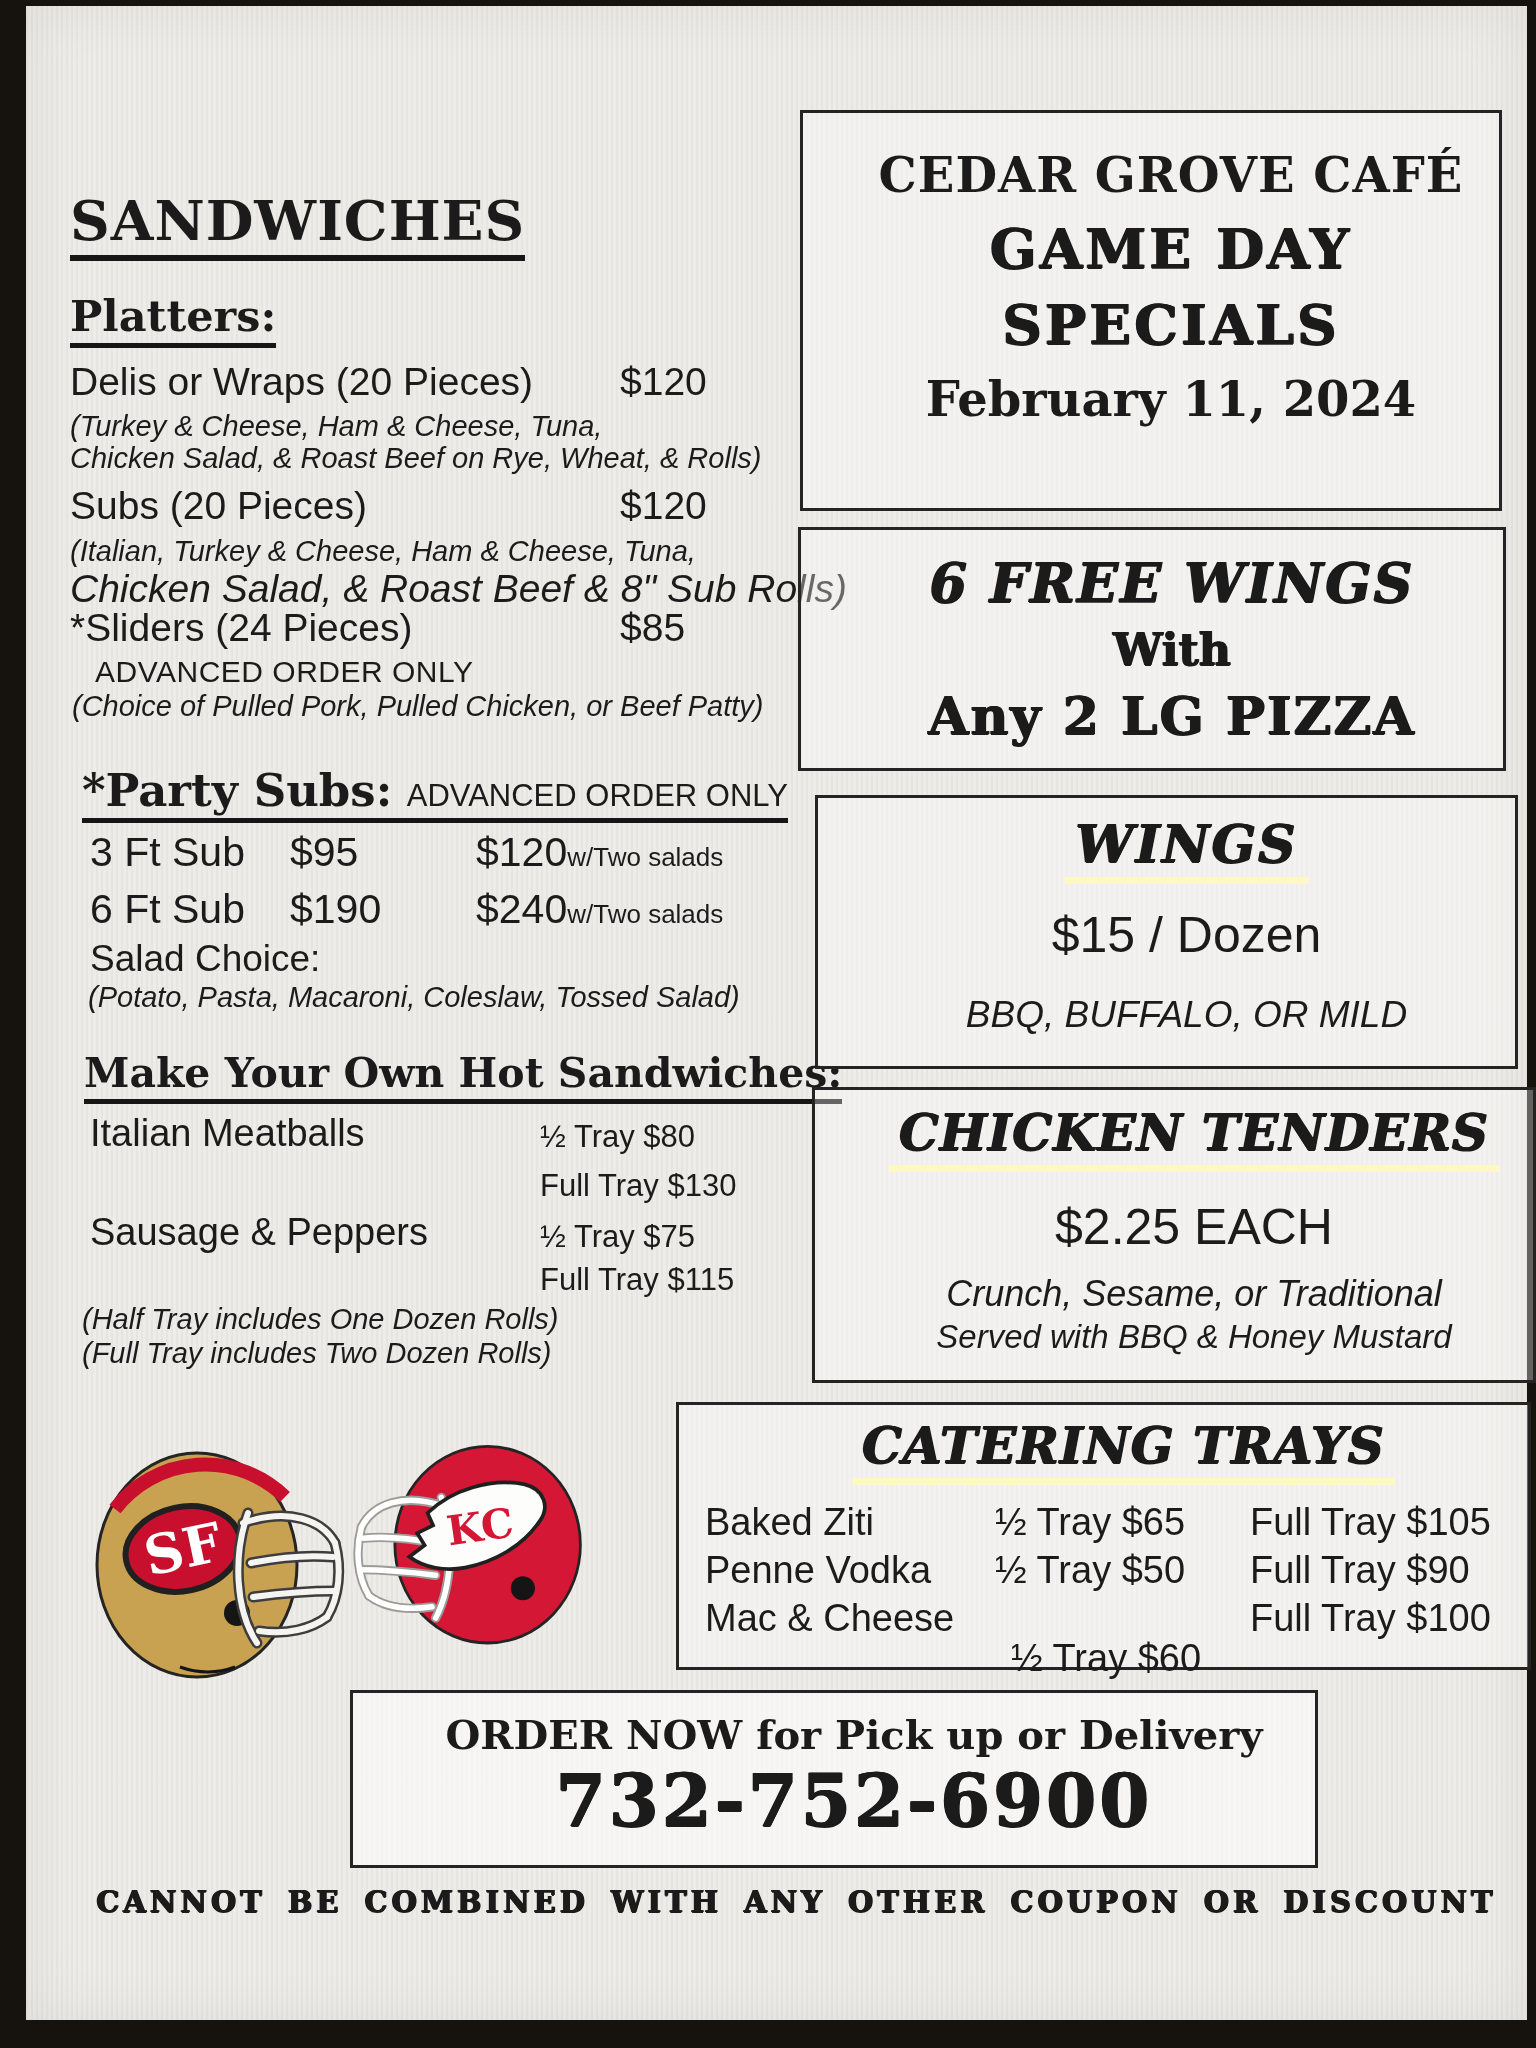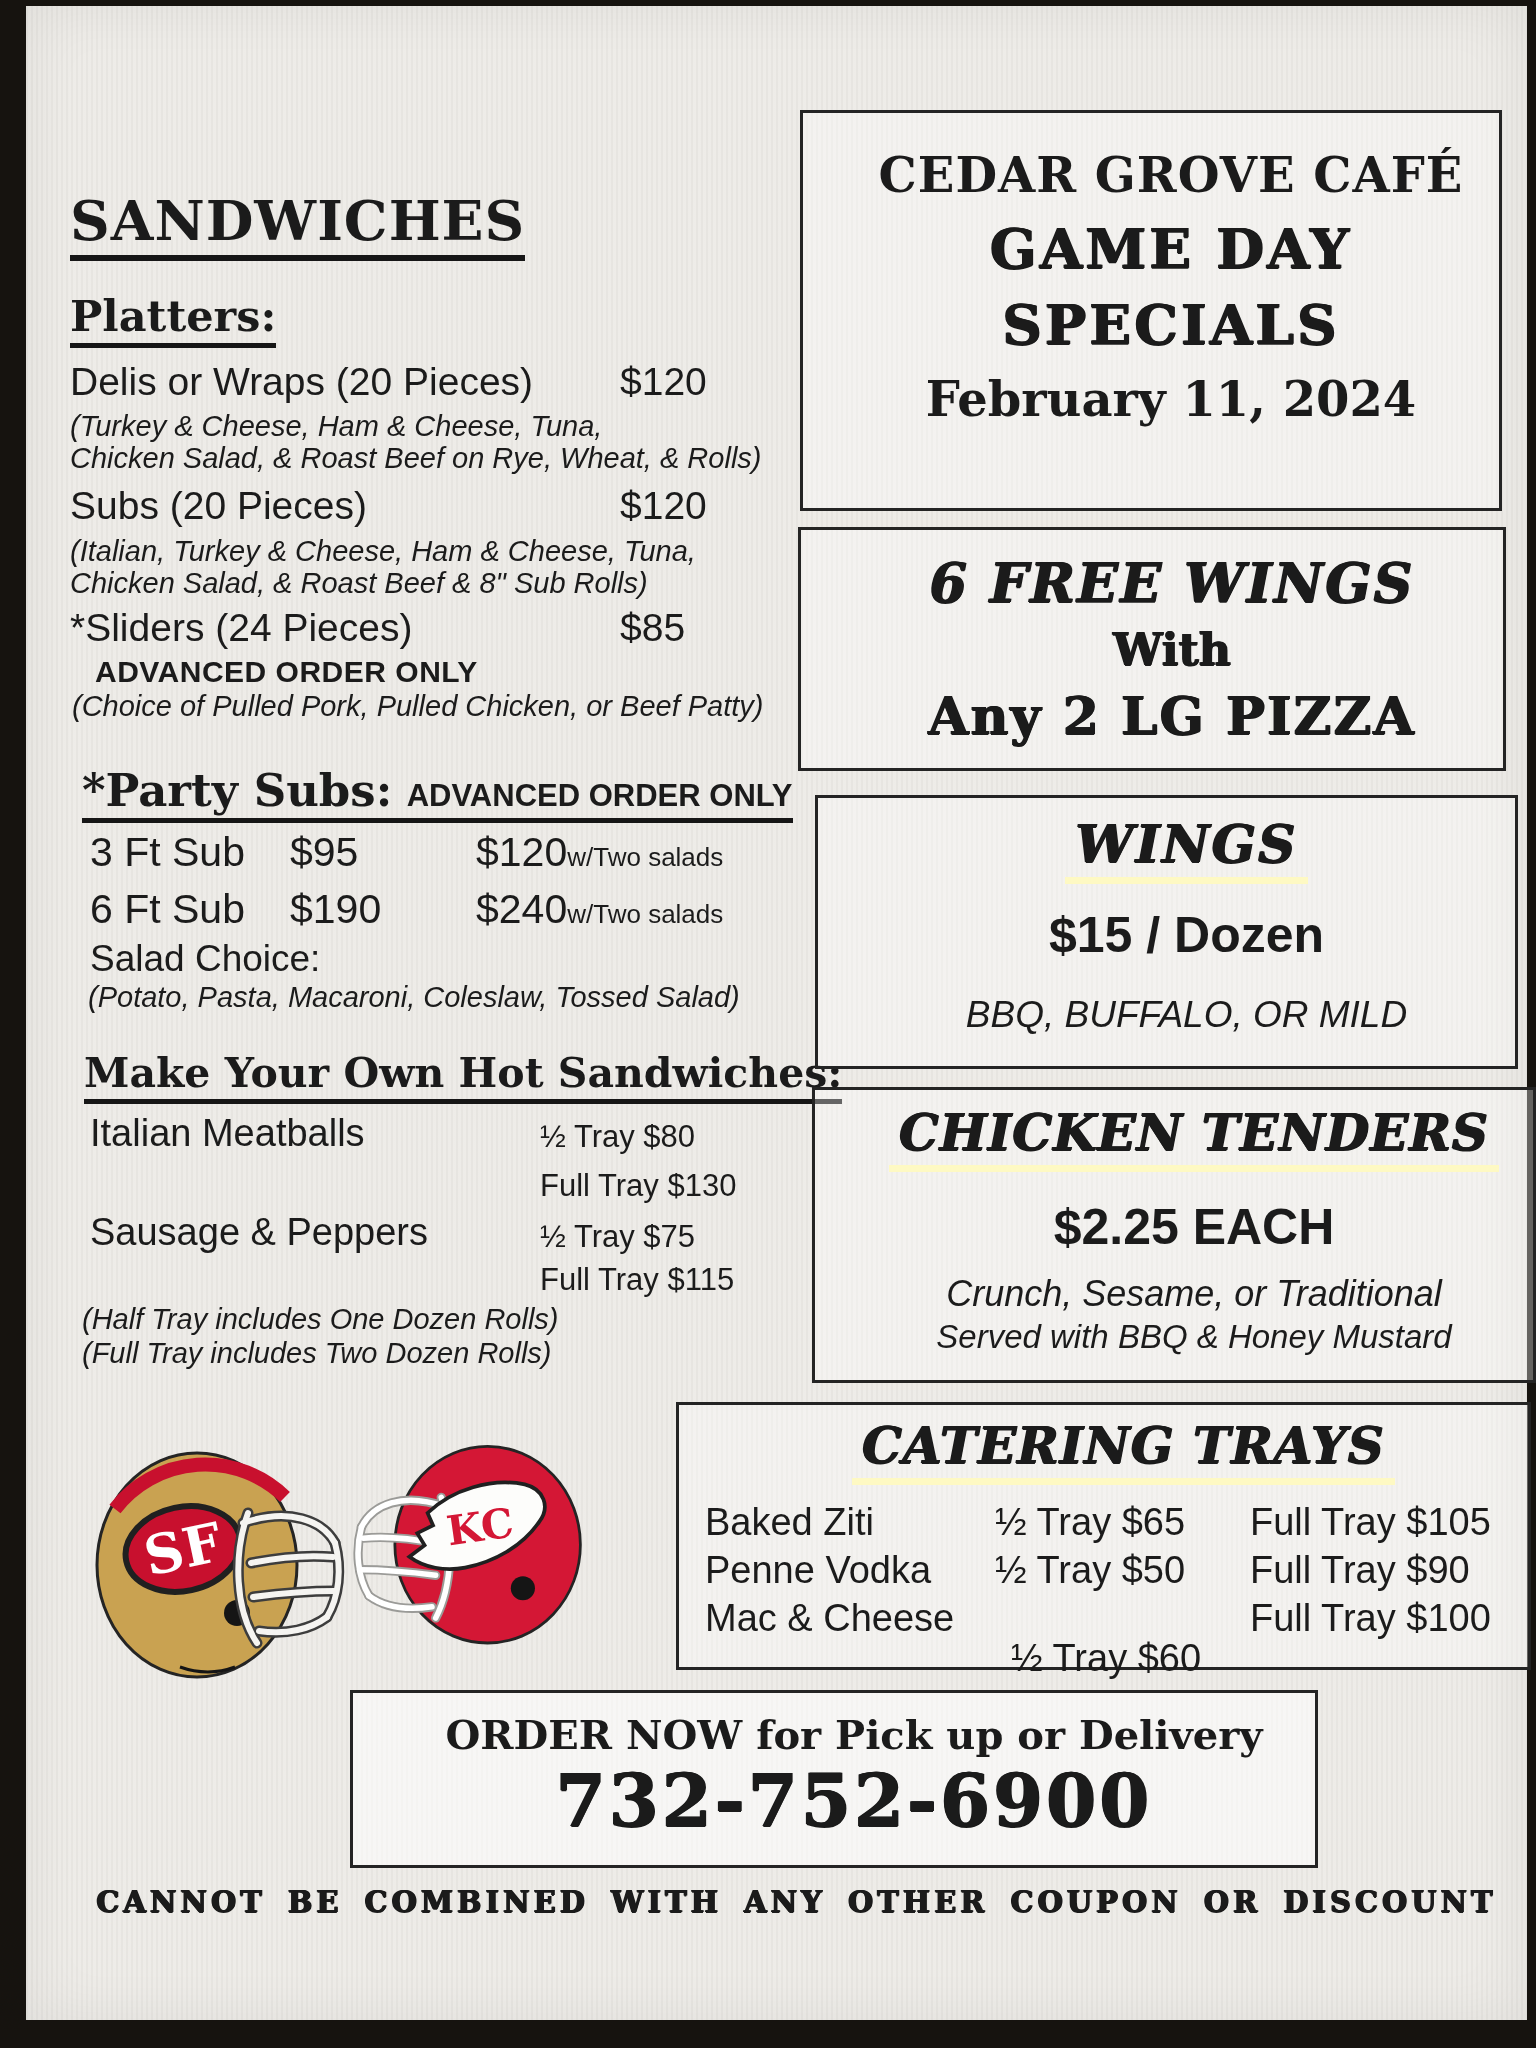--- a/index.html
+++ b/index.html
@@ -6,21 +6,21 @@
   #page{position:relative;width:1536px;height:2048px;background:#16130f;overflow:hidden;
         font-family:"Liberation Sans","DejaVu Sans",sans-serif;color:#1b1b1b;}
   .paper{position:absolute;left:26px;top:6px;width:1501px;height:2014px;background:#edebe7;
         background-image:repeating-linear-gradient(90deg,rgba(120,118,110,0.05) 0 2px,rgba(255,255,255,0.04) 2px 5px);
         box-shadow:inset 0 0 60px rgba(0,0,0,0.06);}
   .line{position:absolute;white-space:nowrap;line-height:1;}
   .serif{font-family:"DejaVu Serif","Liberation Serif",serif;font-weight:700;}
   .heavy{font-family:"DejaVu Serif","Liberation Serif",serif;font-weight:700;
          text-shadow:0.8px 0 0 #1b1b1b,-0.8px 0 0 #1b1b1b,0 0.6px 0 #1b1b1b;}
   .it{font-style:italic;}
-  .b{font-weight:700;}
+  .b{font-weight:400;}
   .ul{display:inline-block;border-bottom:6px solid #161616;padding-bottom:7px;}
   .ul5{display:inline-block;border-bottom:5px solid #161616;padding-bottom:5px;}
   .ul7{display:inline-block;border-bottom:7px solid #fef9c3;padding:0 10px 7px 10px;font-style:italic;}
   .box{position:absolute;border:3px solid #242424;background:rgba(255,255,255,0.34);}
   .c{position:absolute;left:0;width:100%;text-align:center;white-space:nowrap;line-height:1;margin-left:20px;}
   .price{position:absolute;top:0;}
   .small-note{font-size:26px;font-weight:400;}
   svg text{font-family:"DejaVu Serif","Liberation Serif",serif;}
 </style>
 </head>
@@ -42,21 +42,21 @@
     <span class="price" style="left:550px;">$120</span>
   </div>
   <div class="line it" style="left:70px;top:412px;font-size:29px;">(Turkey &amp; Cheese, Ham &amp; Cheese, Tuna,</div>
   <div class="line it" style="left:70px;top:444px;font-size:29px;">Chicken Salad, &amp; Roast Beef on Rye, Wheat, &amp; Rolls)</div>
 
   <div class="line" style="left:70px;top:486px;font-size:39px;width:700px;">
     <span>Subs (20 Pieces)</span>
     <span class="price" style="left:550px;">$120</span>
   </div>
   <div class="line it" style="left:70px;top:537px;font-size:29px;">(Italian, Turkey &amp; Cheese, Ham &amp; Cheese, Tuna,</div>
-  <div class="line it" style="left:70px;top:569px;font-size:29px;">Chicken Salad, &amp; Roast Beef &amp; 8" Sub Rolls)</div>
+  <div class="line it" style="left:70px;top:569px;font-size:39px;">Chicken Salad, &amp; Roast Beef &amp; 8" Sub Rolls)</div>
 
   <div class="line" style="left:70px;top:608px;font-size:39px;width:700px;">
     <span>*Sliders (24 Pieces)</span>
     <span class="price" style="left:550px;">$85</span>
   </div>
   <div class="line b" style="left:95px;top:657px;font-size:30px;letter-spacing:0.5px;">ADVANCED ORDER ONLY</div>
   <div class="line it" style="left:72px;top:692px;font-size:29px;">(Choice of Pulled Pork, Pulled Chicken, or Beef Patty)</div>
 
   <div class="line" style="left:82px;top:768px;">
     <span class="ul5">

